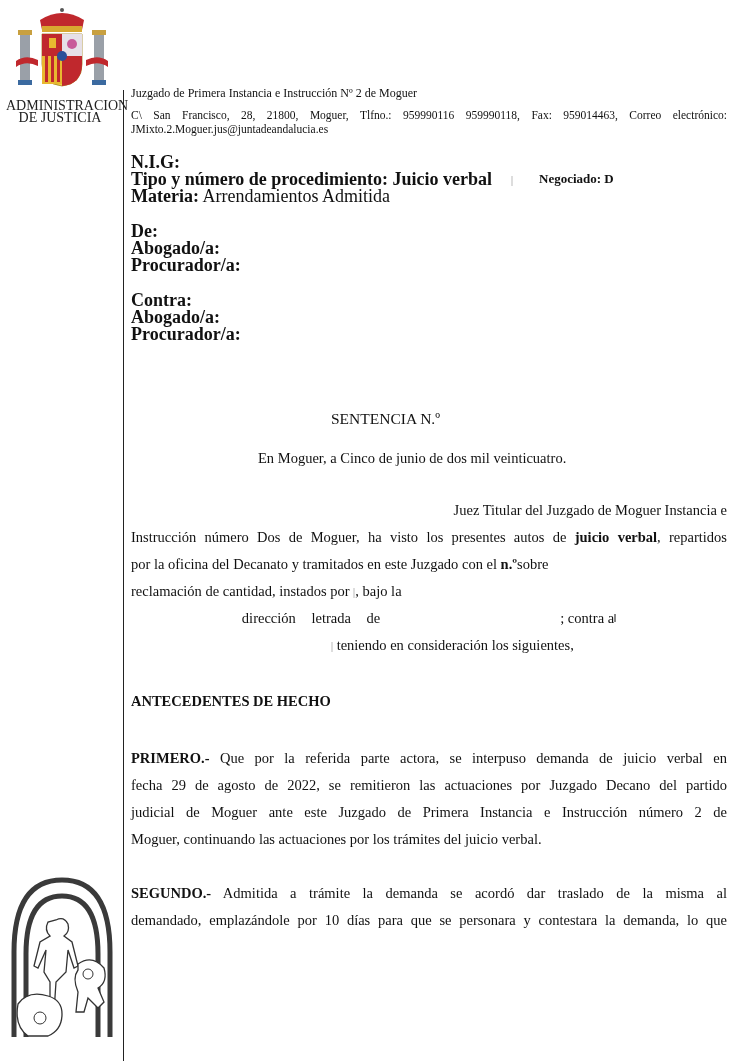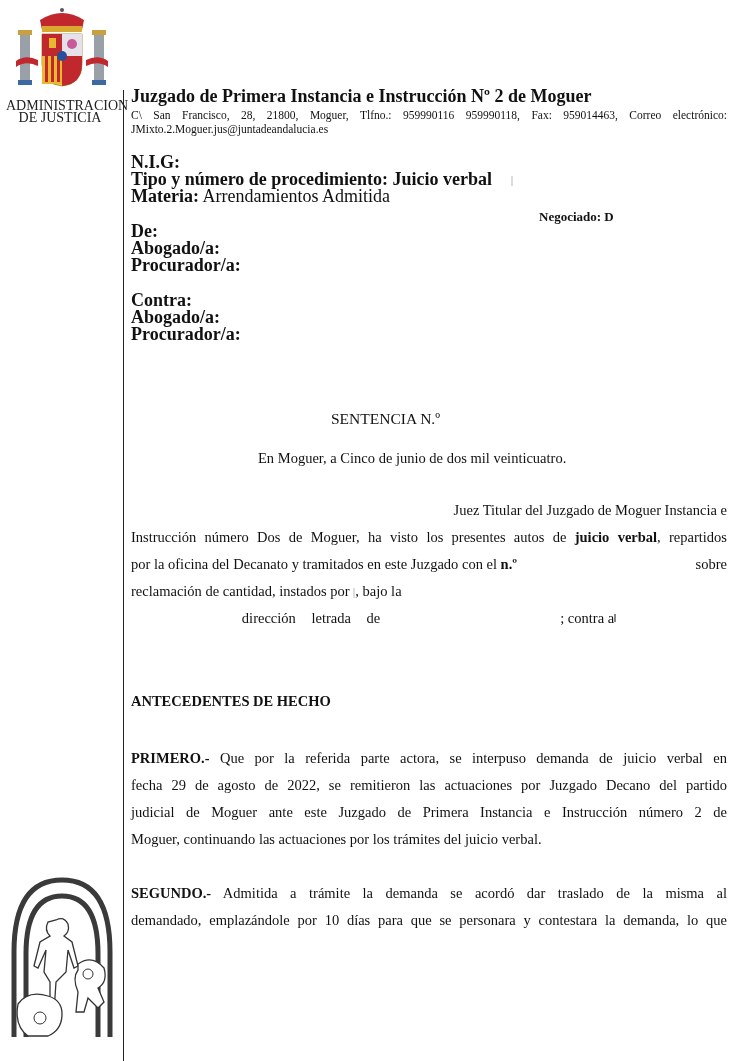--- a/index.html
+++ b/index.html
@@ -3,26 +3,26 @@
 <meta charset="utf-8">
 <style>
   html, body { margin: 0; padding: 0; background: #ffffff; }
   body { width: 750px; height: 1061px; position: relative; overflow: hidden;
          font-family: "Liberation Serif", "DejaVu Serif", serif; color: #111; }
   .vrule { position: absolute; left: 123px; top: 90px; width: 1px; height: 971px; background: #222; }
   .crest { position: absolute; left: 12px; top: 6px; width: 100px; height: 84px; }
   .crest-caption { position: absolute; left: 6px; top: 100px; width: 108px; text-align: center;
                    font-size: 14px; line-height: 12px; color: #222; }
   .emblem { position: absolute; left: 6px; top: 872px; width: 112px; height: 170px; }
-  .court-title { position: absolute; left: 131px; top: 86px; font-weight: bold; font-size: 18px; }
+  .court-title { position: absolute; left: 131px; top: 86px; font-weight: normal; font-size: 12px; }
   .court-addr { position: absolute; left: 131px; top: 108px; width: 596px; font-size: 11.5px; line-height: 14px;
                 text-align: justify; text-align-last: left; }
   .meta { position: absolute; left: 131px; font-size: 18px; line-height: 17px; }
   .meta b { font-weight: bold; }
-  .negociado { position: absolute; left: 539px; top: 171px; font-size: 13px; font-weight: bold; margin-top: 38px; }
+  .negociado { position: absolute; left: 539px; top: 171px; font-size: 13px; font-weight: bold; }
   .sentencia { position: absolute; left: 331px; top: 410px; font-size: 15.5px; }
   .fecha { position: absolute; left: 258px; top: 450px; font-size: 14.5px; }
   .para { position: absolute; left: 131px; width: 596px; font-size: 14.5px; line-height: 27px; }
   .j { text-align: justify; text-align-last: justify; display: block; }
   .heading { position: absolute; left: 131px; width: 596px; top: 693px; text-align: left;
              font-weight: bold; font-size: 14.5px; }
   .faint { display: inline-block; width: 2px; height: 10px; background: #ddd; vertical-align: middle; }
 </style>
 </head>
 <body>
@@ -99,32 +99,36 @@
 <div class="meta" style="top:326px">
   <b>Procurador/a:</b>
 </div>
 
 <div class="sentencia">SENTENCIA N.º</div>
 <div class="fecha">En Moguer, a Cinco de junio de dos mil veinticuatro.</div>
 
 <div class="para" style="top:497px">
   <div style="text-align:right">Juez Titular del Juzgado de Moguer Instancia e</div>
   <div class="j"><span>Instrucción número Dos de Moguer, ha visto los presentes autos de </span><b>juicio verbal</b><span>, repartidos</span></div>
-  <div style="display:flex;justify-content:space-between">
+  <div style="display:flex;">
     <span><span>por la oficina del Decanato y tramitados en este Juzgado con el </span><b>n.º</b></span>
     <span>sobre</span>
   </div>
   <div style="display:flex;">
     <span><span>reclamación de cantidad, instados por</span> <span class="faint"></span></span>
     <span>, bajo la</span>
   </div>
   <div style="display:flex;justify-content:center">
     <span style="word-spacing:12px">dirección letrada de</span>
     <span style="margin-left:180px">; contra a</span>
     <span class="faint" style="background:#888;width:2px;height:8px;margin-top:9px"></span>
+  </div>
+  <div style="padding-left:200px">
+    <span class="faint"></span>
+    <span>teniendo en consideración los siguientes,</span>
   </div>
 </div>
 
 <div class="heading">ANTECEDENTES DE HECHO</div>
 
 <div class="para" style="top:745px">
   <div class="j"><b>PRIMERO.-</b><span> Que por la referida parte actora, se interpuso demanda de juicio verbal en</span></div>
   <div class="j">fecha 29 de agosto de 2022, se remitieron las actuaciones por Juzgado Decano del partido</div>
   <div class="j">judicial de Moguer  ante este Juzgado de Primera Instancia e Instrucción número 2 de</div>
   <div>Moguer, continuando las actuaciones por los trámites del juicio verbal.</div>

